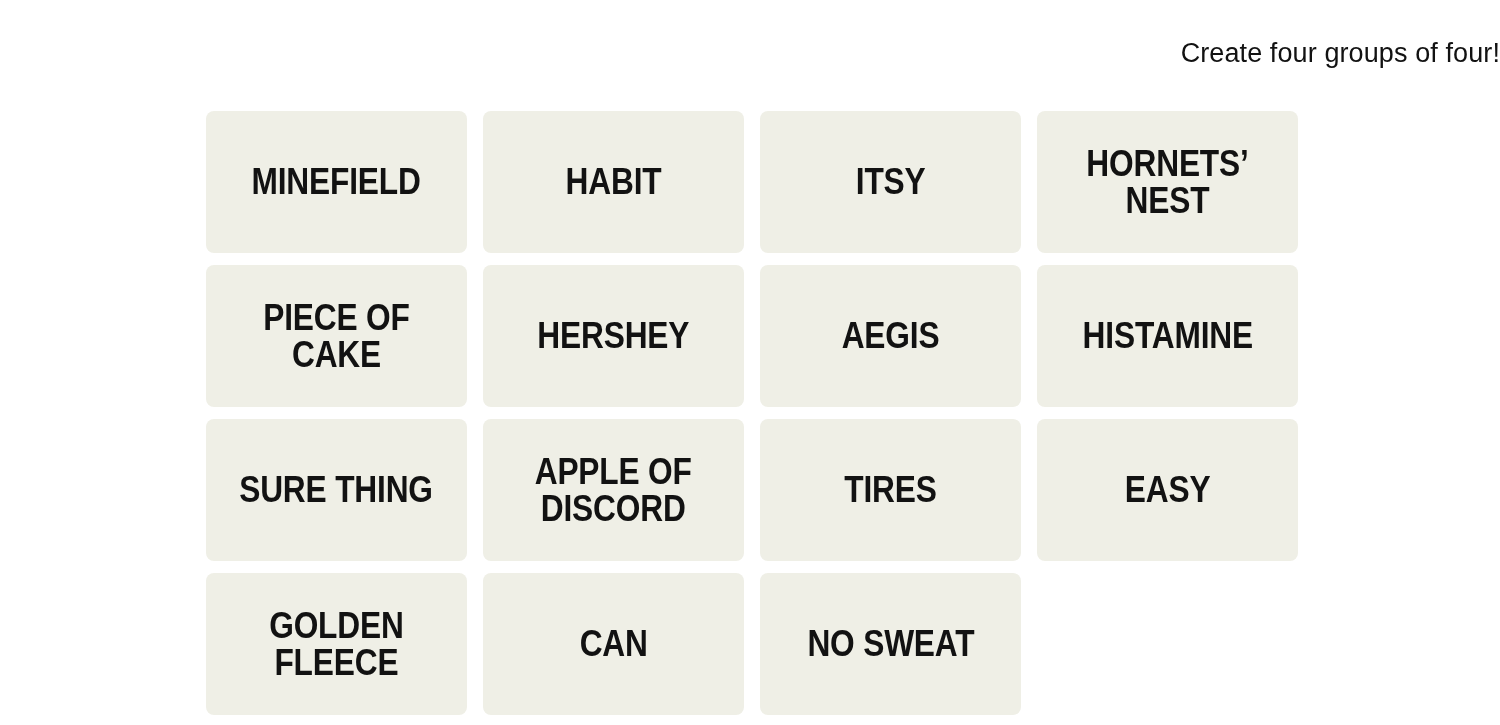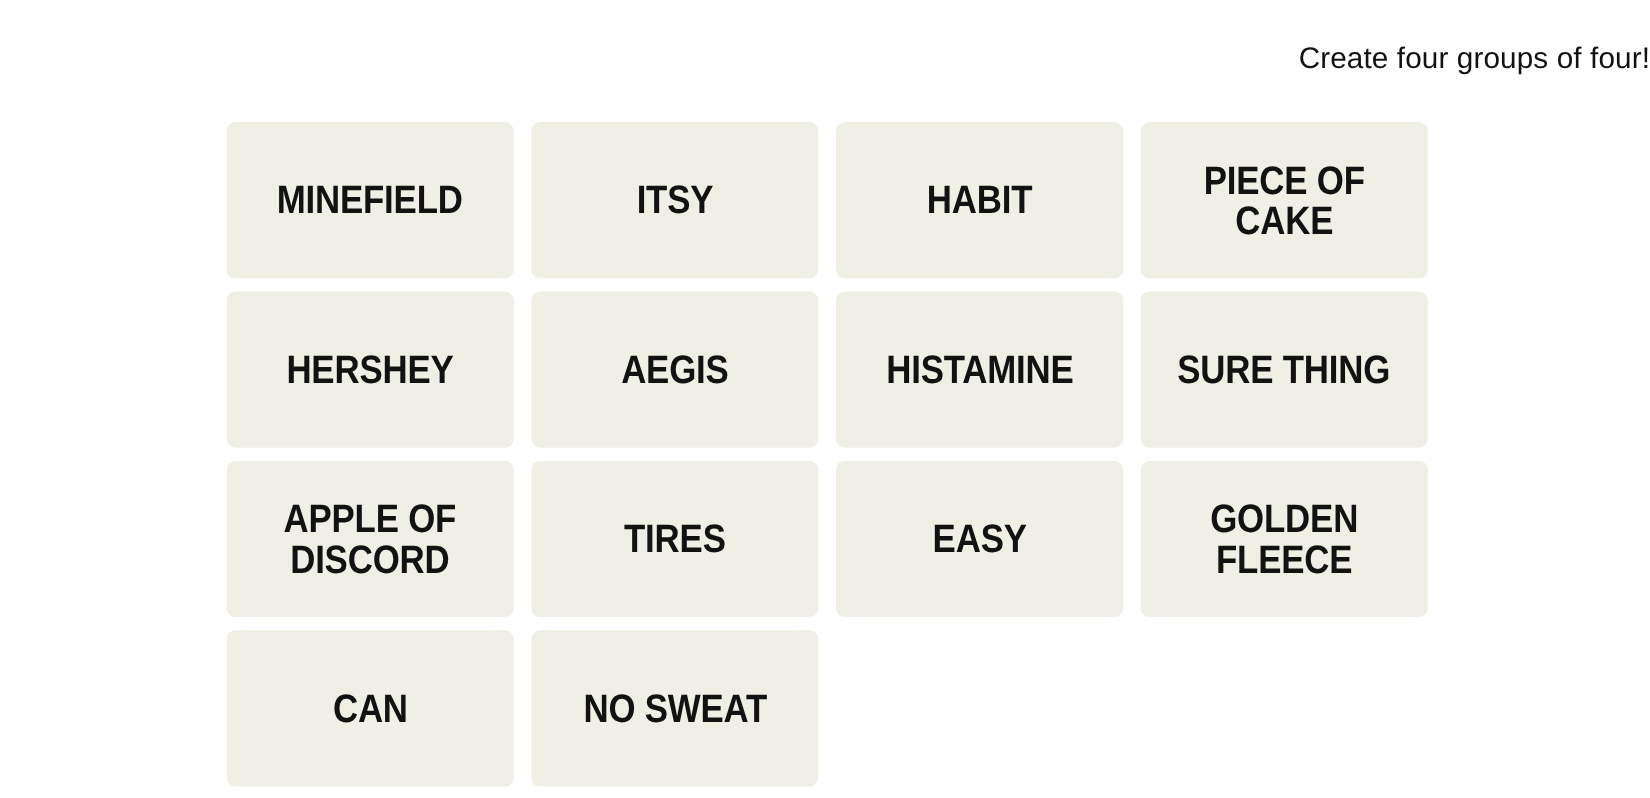--- a/index.html
+++ b/index.html
@@ -80,27 +80,30 @@
 
   <div class="title">Create four groups of four!</div>
 
   <div class="board">
 
     <div class="tile">
       <span class="tile-label">MINEFIELD</span>
     </div>
 
     <div class="tile">
+      <span class="tile-label">HABIT</span>
+    </div>
+
+    <div class="tile">
       <span class="tile-label">ITSY</span>
     </div>
 
     <div class="tile">
-      <span class="tile-label">HABIT</span>
+      <span class="tile-label">HORNETS’ NEST</span>
     </div>
-
 
 
     <div class="tile">
       <span class="tile-label">PIECE OF CAKE</span>
     </div>
 
     <div class="tile">
       <span class="tile-label">HERSHEY</span>
     </div>
 

